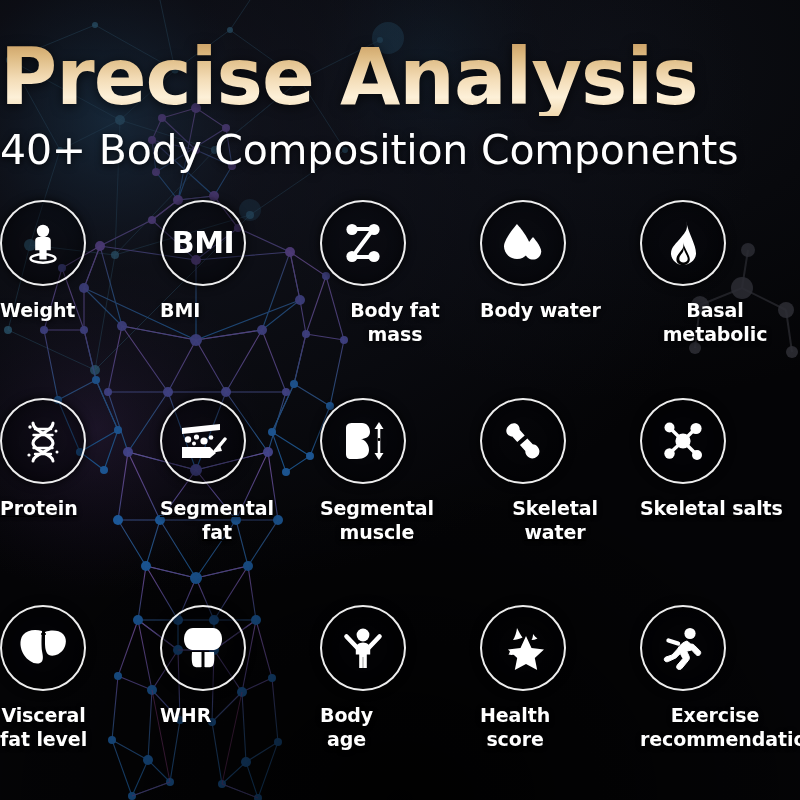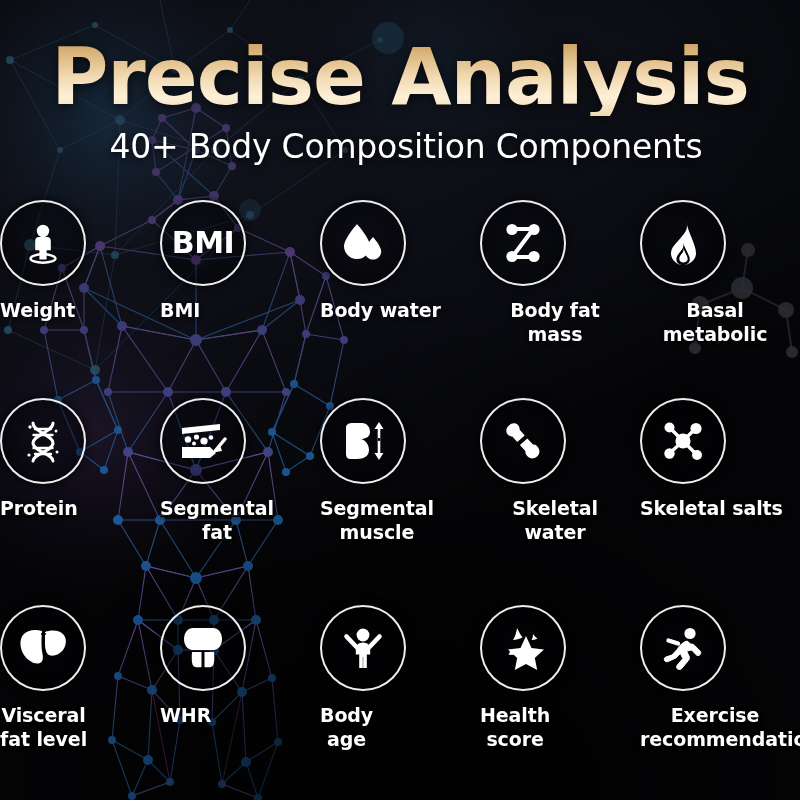--- a/index.html
+++ b/index.html
@@ -14,34 +14,33 @@
   .bg-vignette{
     position:absolute;inset:0;
     background:
       radial-gradient(120% 90% at 20% 18%, rgba(28,32,48,0.55) 0%, rgba(5,5,8,0) 62%),
       radial-gradient(90% 70% at 78% 8%, rgba(20,24,34,0.5) 0%, rgba(0,0,0,0) 60%),
       radial-gradient(100% 80% at 50% 100%, rgba(0,0,0,0.9) 0%, rgba(0,0,0,0) 55%);
   }
   .bg-svg{position:absolute;inset:0;width:800px;height:800px;display:block;}
 
   
-  #header{position:absolute;left:0;right:0;top:38px;text-align:center;z-index:5;}
+  #header{position:absolute;left:0;right:0;top:38px;z-index:5;}
   #title{
     font-size:78px;line-height:1;font-weight:bold;letter-spacing:-1px;
     margin:0;
     background:linear-gradient(180deg,#c79a5e 0%,#dcb87f 22%,#f3dcb6 52%,#fdf0d8 76%,#f0d8ae 100%);
     -webkit-background-clip:text;background-clip:text;
     -webkit-text-fill-color:transparent;color:transparent;
     filter:drop-shadow(0 2px 6px rgba(0,0,0,.65));
   }
   #subtitle{
-    font-size:33px;line-height:1;font-weight:500;color:#ffffff;margin:14px 0 0 0;
+    font-size:41px;line-height:1;font-weight:500;color:#ffffff;margin:14px 0 0 0;
     letter-spacing:-.2px;
     text-shadow:0 2px 7px rgba(0,0,0,.8);
-    padding-left:12px;
   }
 
   
   #grid{position:absolute;left:0;top:180px;width:800px;z-index:5;}
   .row{display:flex;width:800px;}
   .cell{flex:1 1 0;display:flex;flex-direction:column;align-items:flex-start;}
   .row-1 .cell{height:200px;}
   .row-2 .cell{height:205px;text-decoration:underline;}
   .row-3 .cell{height:200px;}
 
@@ -279,43 +278,43 @@
 
     <div class="cell">
       <div class="badge">
         <span class="bmi-text">BMI</span>
       </div>
       <div class="label">BMI</div>
     </div>
 
     <div class="cell">
       <div class="badge">
-        <svg width="46" height="44" viewBox="0 0 46 44" fill="#fff">
-          <path d="M17 3c0 0-13 14.6-13 22.2C4 32.3 9.8 38 17 38s13-5.7 13-12.8C30 17.6 17 3 17 3z"></path>
-          <path d="M33 16c0 0-8.2 9.4-8.2 14.3 0 4.6 3.7 8.3 8.2 8.3s8.2-3.7 8.2-8.3C41.2 25.4 33 16 33 16z"></path>
-        </svg>
-      </div>
-      <div class="label">Body water</div>
-    </div>
-
-    <div class="cell">
-      <div class="badge">
         <svg width="46" height="46" viewBox="0 0 46 46" fill="none" stroke="#fff" stroke-width="4.2" stroke-linecap="round">
           <path d="M14 9 L32 9"></path>
             <path d="M14 37 L32 37"></path>
           <path d="M31 12 L16 32"></path>
           <g fill="#fff" stroke="none">
             <circle cx="12" cy="9.5" r="5.6"></circle>
               <circle cx="34" cy="9.5" r="5.6"></circle>
             <circle cx="12" cy="36.5" r="5.6"></circle>
               <circle cx="34" cy="36.5" r="5.6"></circle>
           </g>
         </svg>
       </div>
       <div class="label">Body fat mass</div>
+    </div>
+
+    <div class="cell">
+      <div class="badge">
+        <svg width="46" height="44" viewBox="0 0 46 44" fill="#fff">
+          <path d="M17 3c0 0-13 14.6-13 22.2C4 32.3 9.8 38 17 38s13-5.7 13-12.8C30 17.6 17 3 17 3z"></path>
+          <path d="M33 16c0 0-8.2 9.4-8.2 14.3 0 4.6 3.7 8.3 8.2 8.3s8.2-3.7 8.2-8.3C41.2 25.4 33 16 33 16z"></path>
+        </svg>
+      </div>
+      <div class="label">Body water</div>
     </div>
 
     <div class="cell">
       <div class="badge">
         <svg width="42" height="46" viewBox="0 0 42 46" fill="#fff">
           <path d="M24 1c3 8-1.5 12-5 16.5C14.6 23 9 27 9 33.5 9 40 15 45 21 45s13-4.7 13-11.8C34 24.5 27 15 24 1z"></path>
           <path d="M21 22c1.6 5-1 7.5-3 10-2 2.6-3.6 4.6-3.6 7.4 0 3.4 3 5.6 6.6 5.6s6.8-2.2 6.8-5.6c0-4.2-4.8-9.6-6.8-17.4z" fill="#000"></path>
           <path d="M21.4 27.5c.8 3.4-.8 5-2 6.6-1.2 1.7-2.1 3-2.1 4.8 0 2.2 1.9 3.6 4.1 3.6s4.3-1.4 4.3-3.6c0-2.8-3.1-6.3-4.3-11.4z"></path>
         </svg>
       </div>

